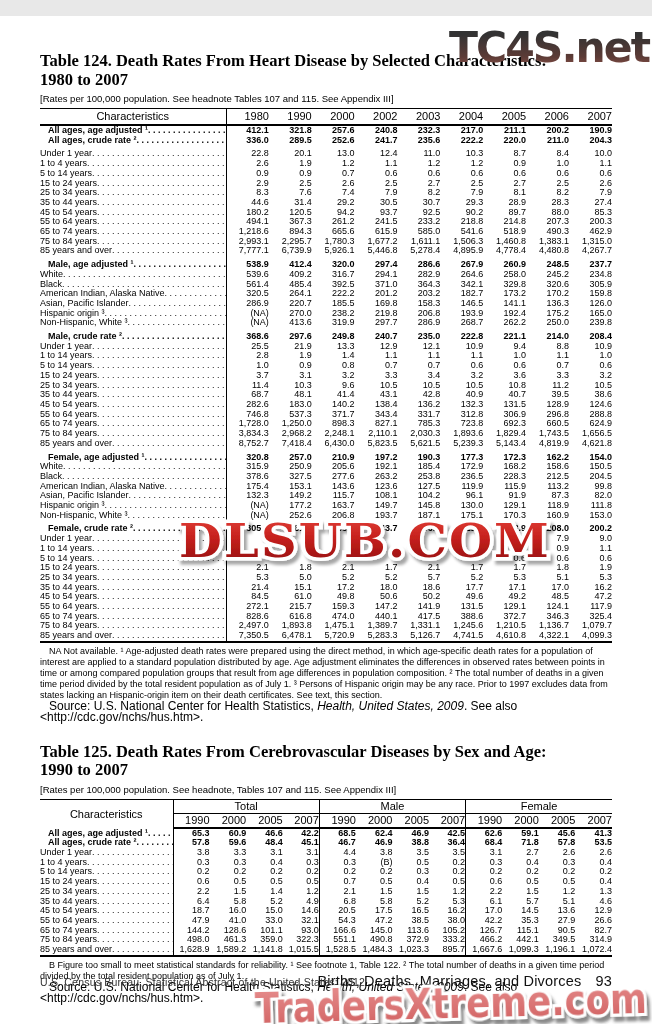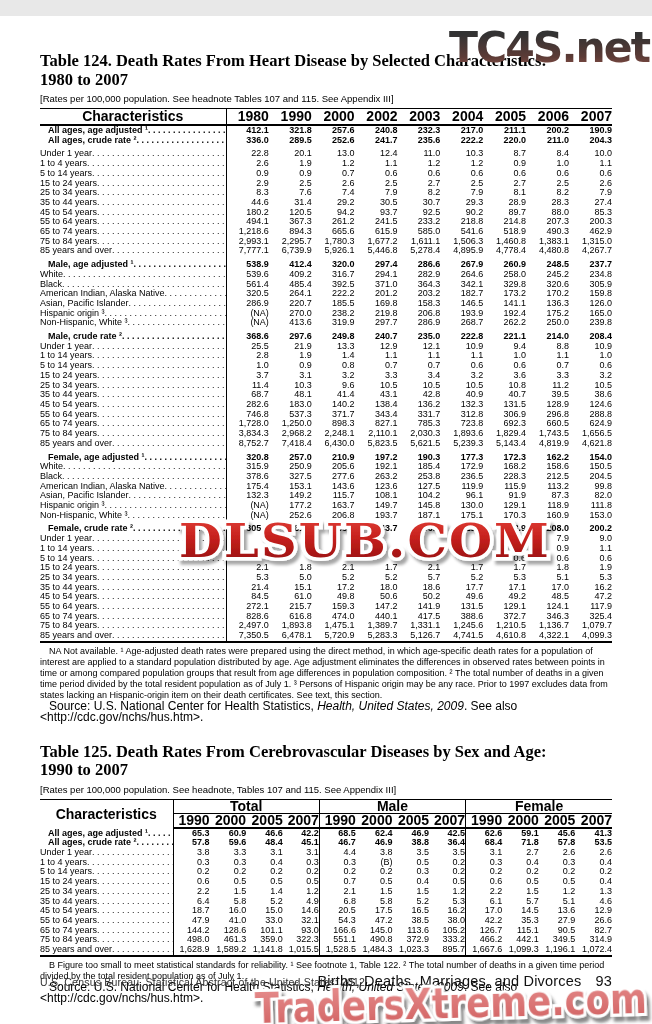--- a/index.html
+++ b/index.html
@@ -16,21 +16,21 @@
   }
   .headnote { font-size:9.5px; line-height:11px; margin:4px 0 4px 0; }
 
   table.t {
     border-collapse:collapse; table-layout:fixed; width:572px;
     font-size:9px; border-top:1px solid #000; border-bottom:2px solid #000;
   }
   table.t td, table.t th { padding:0; line-height:9.7px; vertical-align:bottom; }
   .t124 col.c-lbl { width:186px; }
   .t125 col.c-lbl { width:133px; }
-  table.t thead th { font-weight:bold; font-size:14px; }
+  table.t thead th { font-weight:normal; font-size:11px; }
   .t124 thead th { border-bottom:2px solid #000; line-height:15px; }
   .t124 th.char, .t125 th.chars { border-right:1px solid #000; text-align:center; }
   .t125 th.group { border-bottom:1px solid #000; text-align:center; line-height:13px; }
   .t125 tr.yrrow th { border-bottom:2px solid #000; line-height:13px; }
   .t125 th.chars { line-height:12px; vertical-align:middle; }
   .gb { border-left:1px solid #000; }
 
   td.lbl { border-right:1px solid #000; overflow:hidden; }
   .lblw { display:flex; overflow:hidden; }
   .lblw .txt { white-space:nowrap; }

